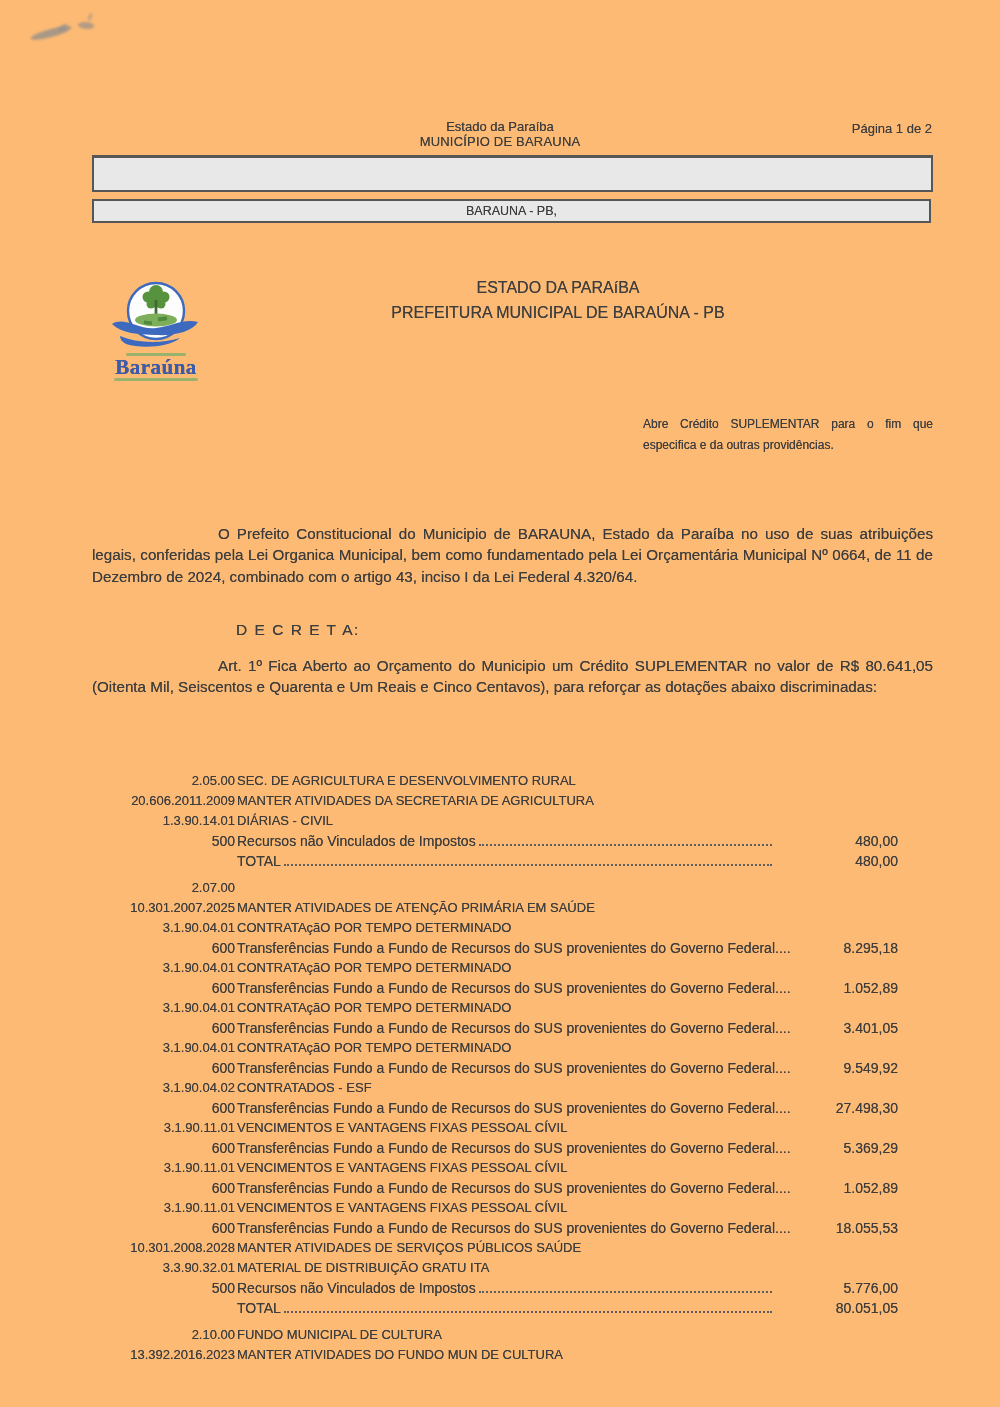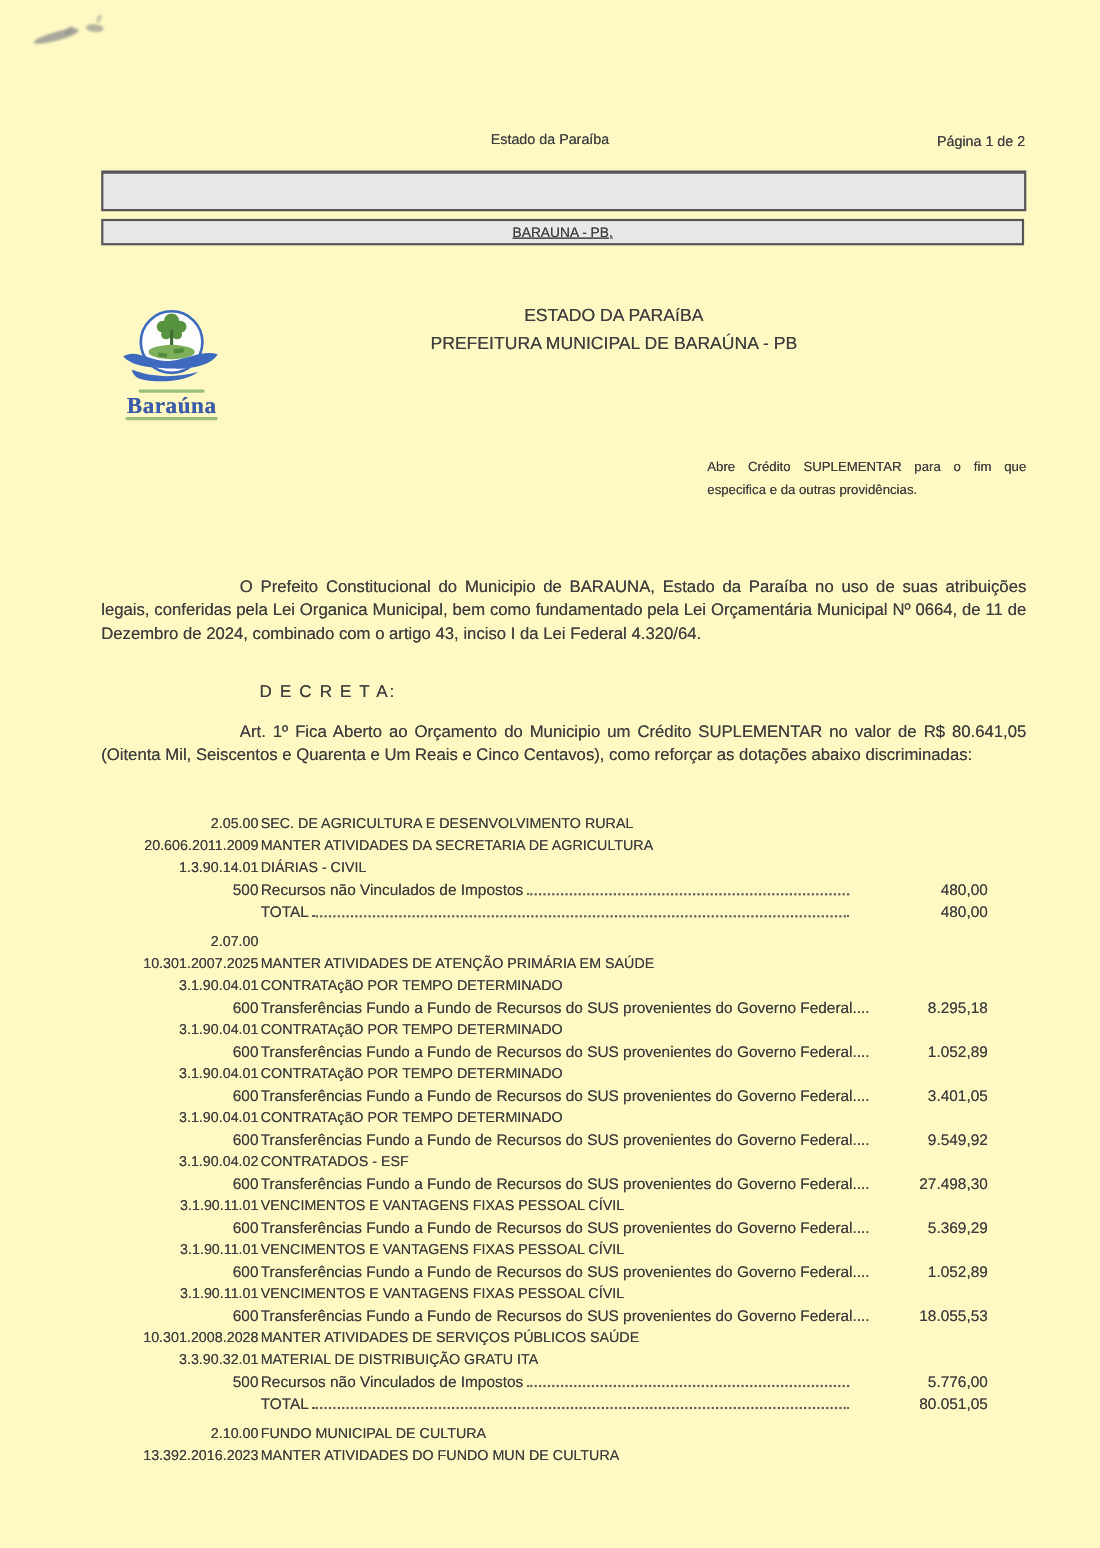--- a/index.html
+++ b/index.html
@@ -1,33 +1,33 @@
 <!DOCTYPE html>
 <html><head>
 <meta charset="utf-8">
 <style>
   html,body{margin:0;padding:0;background:#ffffff;}
   .sheet{
-    position:relative;width:1000px;height:1407px;background:#fef9c3;overflow:hidden;
+    position:relative;width:1000px;height:1407px;background:#fdba74;overflow:hidden;
     font-family:"Liberation Sans","DejaVu Sans",sans-serif;color:#3d3d3d;
     text-shadow:0 0 .5px rgba(70,70,70,.85);
   }
   
   .smudge{position:absolute;background:#8d8d8d;border-radius:60% 40% 55% 45%;filter:blur(1px);}
   .smudge.s1{left:30px;top:29px;width:42px;height:8px;transform:rotate(-14deg);opacity:.75;}
   .smudge.s1b{left:58px;top:25px;width:10px;height:5px;transform:rotate(-30deg);opacity:.6;}
   .smudge.s2{left:78px;top:22px;width:16px;height:7px;transform:rotate(9deg);opacity:.65;}
   .smudge.s2b{left:88px;top:13px;width:4px;height:8px;transform:rotate(15deg);opacity:.45;}
 
   .hdr-center{position:absolute;left:0;top:119px;width:1000px;text-align:center;
     font-size:13px;line-height:15px;}
   .hdr-center .l2{letter-spacing:.2px;}
   .page-num{position:absolute;top:121px;right:68px;font-size:13px;}
 
-  .graybox{position:absolute;left:92px;background:#e8e8e8;border:2px solid #565656;box-sizing:border-box;text-decoration:underline;}
+  .graybox{position:absolute;left:92px;background:#e8e8e8;border:2px solid #565656;box-sizing:border-box;}
   .graybox.b1{top:155px;width:841px;height:37px;border-top-width:3px;}
   .graybox.b2{top:199px;width:839px;height:24px;border-width:2px;
     display:flex;align-items:center;justify-content:center;font-size:12.5px;}
 
   .logo{position:absolute;left:98px;top:280px;width:116px;text-align:center;}
   .logo .wordmark{font-family:"Liberation Serif","DejaVu Serif",serif;font-weight:bold;
     font-size:21px;color:#3a5cb0;letter-spacing:.5px;line-height:20px;}
   .logo .microtext{height:3px;background:#7fb069;opacity:.8;border-radius:2px;filter:blur(.4px);margin:1px auto;}
   .logo .microtext.top{width:60px;}
   .logo .microtext.bot{width:84px;}
@@ -39,21 +39,21 @@
     line-height:20.8px;text-align:justify;}
 
   .preamble{position:absolute;left:92px;top:523px;width:841px;font-size:15.2px;
     line-height:21.3px;text-align:justify;text-indent:126px;}
 
   .decreta{position:absolute;left:236px;top:621px;font-size:15.5px;letter-spacing:1.5px;}
 
   .article{position:absolute;left:92px;top:655px;width:841px;font-size:15.2px;
     line-height:21.3px;text-align:justify;text-indent:126px;}
 
-  .budget{position:absolute;left:92px;top:741px;width:806px;}
+  .budget{position:absolute;left:92px;top:773px;width:806px;}
   .t-row{display:flex;align-items:baseline;height:20px;font-size:13px;white-space:nowrap;}
   .t-row.gap{margin-top:7px;}
   .t-row.has-value{font-size:14px;}
   .t-code{width:143px;text-align:right;flex:none;}
   .t-descwrap{width:537px;margin-left:2px;display:flex;align-items:baseline;flex:none;overflow:visible;}
   .t-desc{flex:none;}
   .t-dots{flex:1;border-bottom:2px dotted #5e5e5e;margin:0 2px 3px 3px;height:1px;}
   .t-value{flex:1;text-align:right;}
 </style>
 </head>
@@ -61,20 +61,21 @@
 
 <div class="sheet">
 
   <div class="smudge s1"></div>
   <div class="smudge s1b"></div>
   <div class="smudge s2"></div>
   <div class="smudge s2b"></div>
 
   <div class="hdr-center">
     <div class="l1">Estado da Paraíba</div>
+    <div class="l2">MUNICÍPIO DE BARAUNA</div>
   </div>
   <div class="page-num">Página 1 de 2</div>
 
   <div class="graybox b1"></div>
   <div class="graybox b2">
     <span>BARAUNA - PB,</span>
   </div>
 
   <div class="logo">
     <svg width="116" height="68" viewBox="0 0 116 68">
@@ -106,21 +107,21 @@
     <div>ESTADO  DA PARAíBA</div>
     <div>PREFEITURA MUNICIPAL DE BARAÚNA - PB</div>
   </div>
 
   <div class="summary">Abre Crédito SUPLEMENTAR para o fim que especifica e da outras providências.</div>
 
   <div class="preamble">O Prefeito Constitucional do Municipio de BARAUNA, Estado da Paraíba no uso de suas atribuições legais, conferidas pela Lei Organica Municipal, bem como fundamentado pela Lei Orçamentária Municipal Nº 0664, de 11 de Dezembro de 2024, combinado com o artigo 43, inciso I da Lei Federal 4.320/64.</div>
 
   <div class="decreta">D E C R E T A:</div>
 
-  <div class="article">Art. 1º Fica Aberto ao Orçamento do Municipio um Crédito SUPLEMENTAR no valor de R$ 80.641,05 (Oitenta Mil, Seiscentos e Quarenta e Um Reais e Cinco Centavos), como reforçar as dotações abaixo discriminadas:</div>
+  <div class="article">Art. 1º Fica Aberto ao Orçamento do Municipio um Crédito SUPLEMENTAR no valor de R$ 80.641,05 (Oitenta Mil, Seiscentos e Quarenta e Um Reais e Cinco Centavos), para reforçar as dotações abaixo discriminadas:</div>
 
   <div class="budget">
       <div class="t-row">
       <div class="t-code">2.05.00</div>
       <div class="t-descwrap">
         <div class="t-desc">SEC. DE AGRICULTURA E DESENVOLVIMENTO RURAL</div>
 
       </div>
       <div class="t-value"></div>
     </div>

